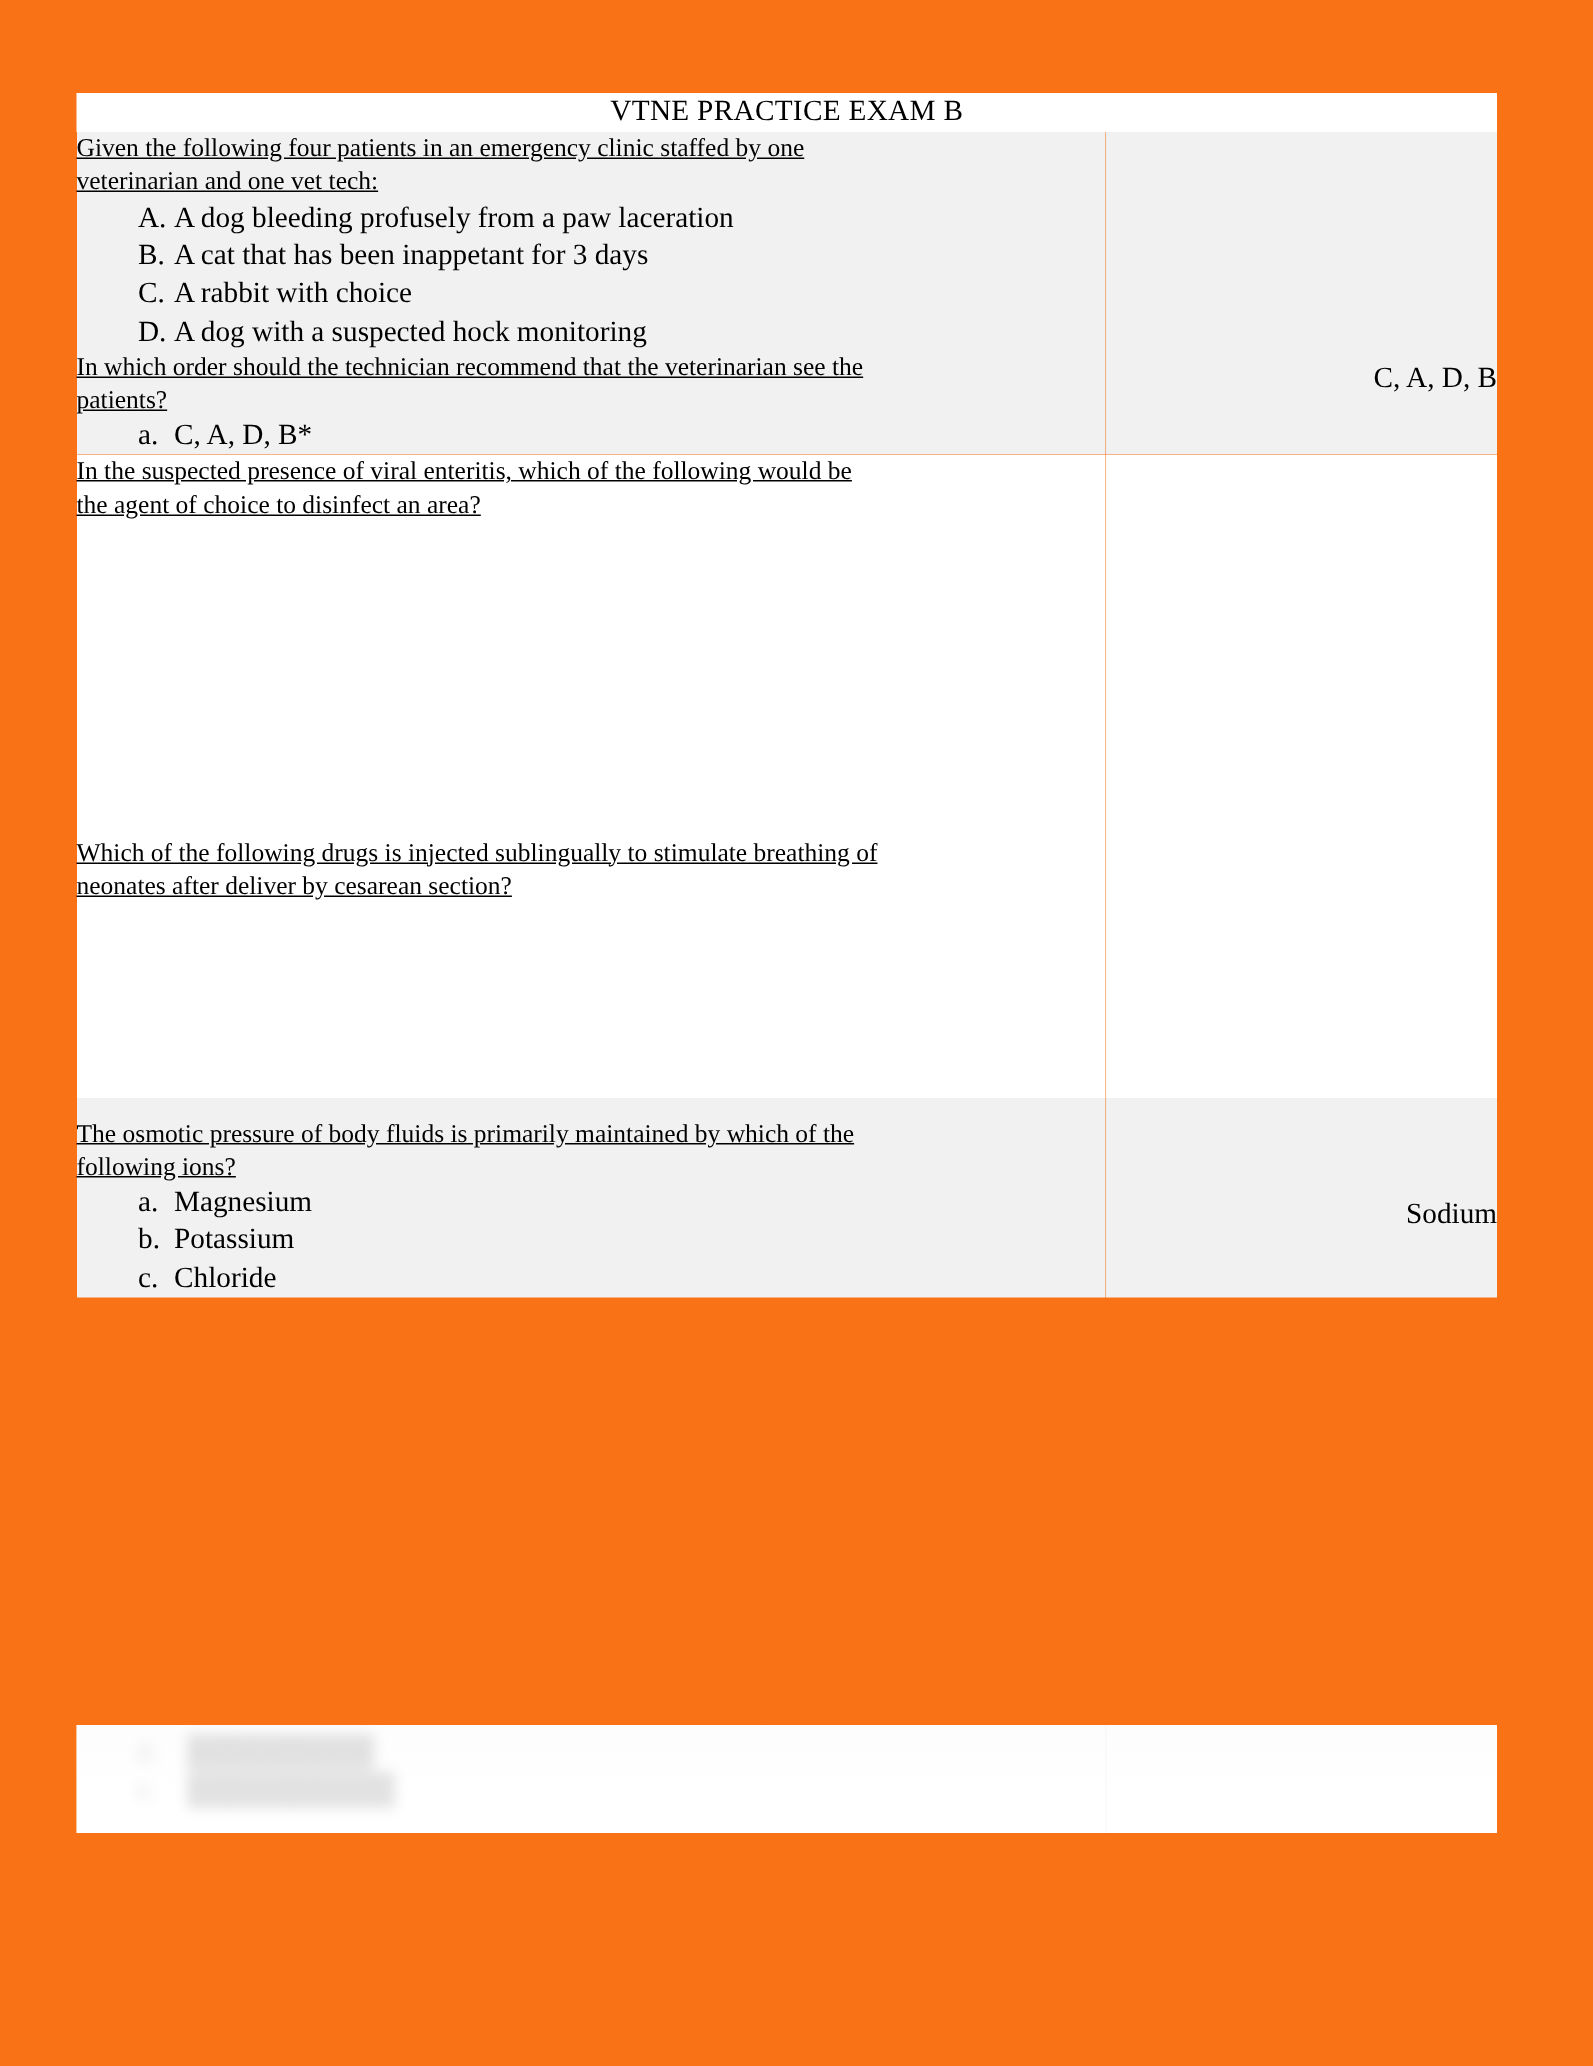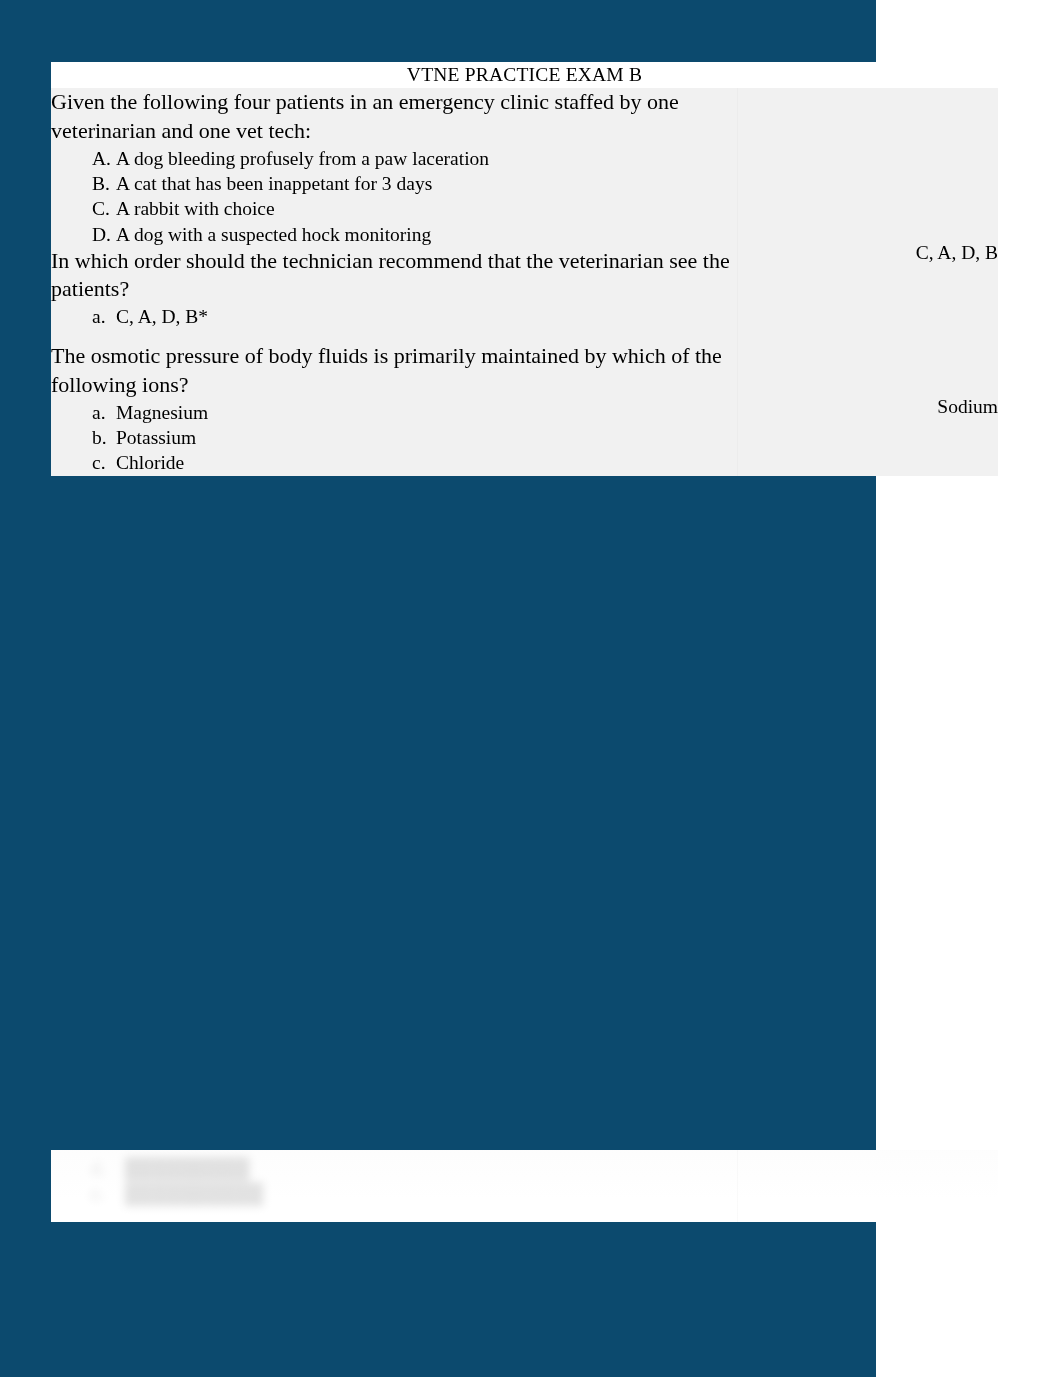--- a/index.html
+++ b/index.html
@@ -11,23 +11,23 @@
     width: 1062px;
     height: 1377px;
     font-family: "Liberation Serif", "DejaVu Serif", serif;
     color: #000000;
     overflow: hidden;
     position: relative;
   }
 
   .page {
     position: relative;
-    width: 876px;
+    width: 1062px;
     height: 1377px;
-    background: #0c4a6e;
+    background: #f97316;
   }
 
   
   .exam-table {
     position: absolute;
     left: 51px;
     top: 62px;
     width: 947px;
     border-collapse: collapse;
     table-layout: fixed;
@@ -62,22 +62,23 @@
   }
   .a-cell {
     padding: 8px 10px 9px 24px;
     font-size: 19.5px;
     line-height: 1.30;
     text-align: right;
   }
 
   .q-text {
     margin: 0;
-    font-size: 22px;
-    line-height: 1.30;
+    font-size: 17px;
+    line-height: 1.30;
+    text-decoration: underline;
   }
 
   
   ol.opts {
     list-style: none;
     margin: 0;
     padding: 0;
   }
   ol.opts > li {
     display: block;
@@ -203,21 +204,41 @@
             </li>
           </ol>
         </td>
         <td class="a-cell cell-rel">
           <div class="col-sep"></div>
           <div class="ans-v-1">C, A, D, B</div>
         </td>
       </tr>
 
 
-
+      <tr class="plain">
+        <td class="q-cell cell-rel" style="padding-top:0;padding-bottom:210px;">
+          <p class="q-text">In the suspected presence of viral enteritis, which of the following would be</p>
+          <p class="q-text spaced">the  agent of choice  to disinfect an area?</p>
+        </td>
+        <td class="a-cell cell-rel">
+          <div class="col-sep"></div>
+          <div></div>
+        </td>
+      </tr>
+
+      <tr class="plain">
+        <td class="q-cell cell-rel" style="padding-top:0;padding-bottom:130px;">
+          <p class="q-text">Which of the following drugs is injected sublingually to stimulate breathing of</p>
+          <p class="q-text">neonates after deliver by cesarean section?</p>
+        </td>
+        <td class="a-cell cell-rel">
+          <div class="col-sep"></div>
+          <div></div>
+        </td>
+      </tr>
 
       <tr class="shaded">
         <td class="q-cell cell-rel" style="padding-top:13px;">
           <p class="q-text">The osmotic pressure of body fluids is primarily maintained by which of the</p>
           <p class="q-text">following ions?</p>
           <ol class="opts">
             <li>
               <span class="marker">a.</span>
               <span class="opt-text">Magnesium</span>
             </li>

